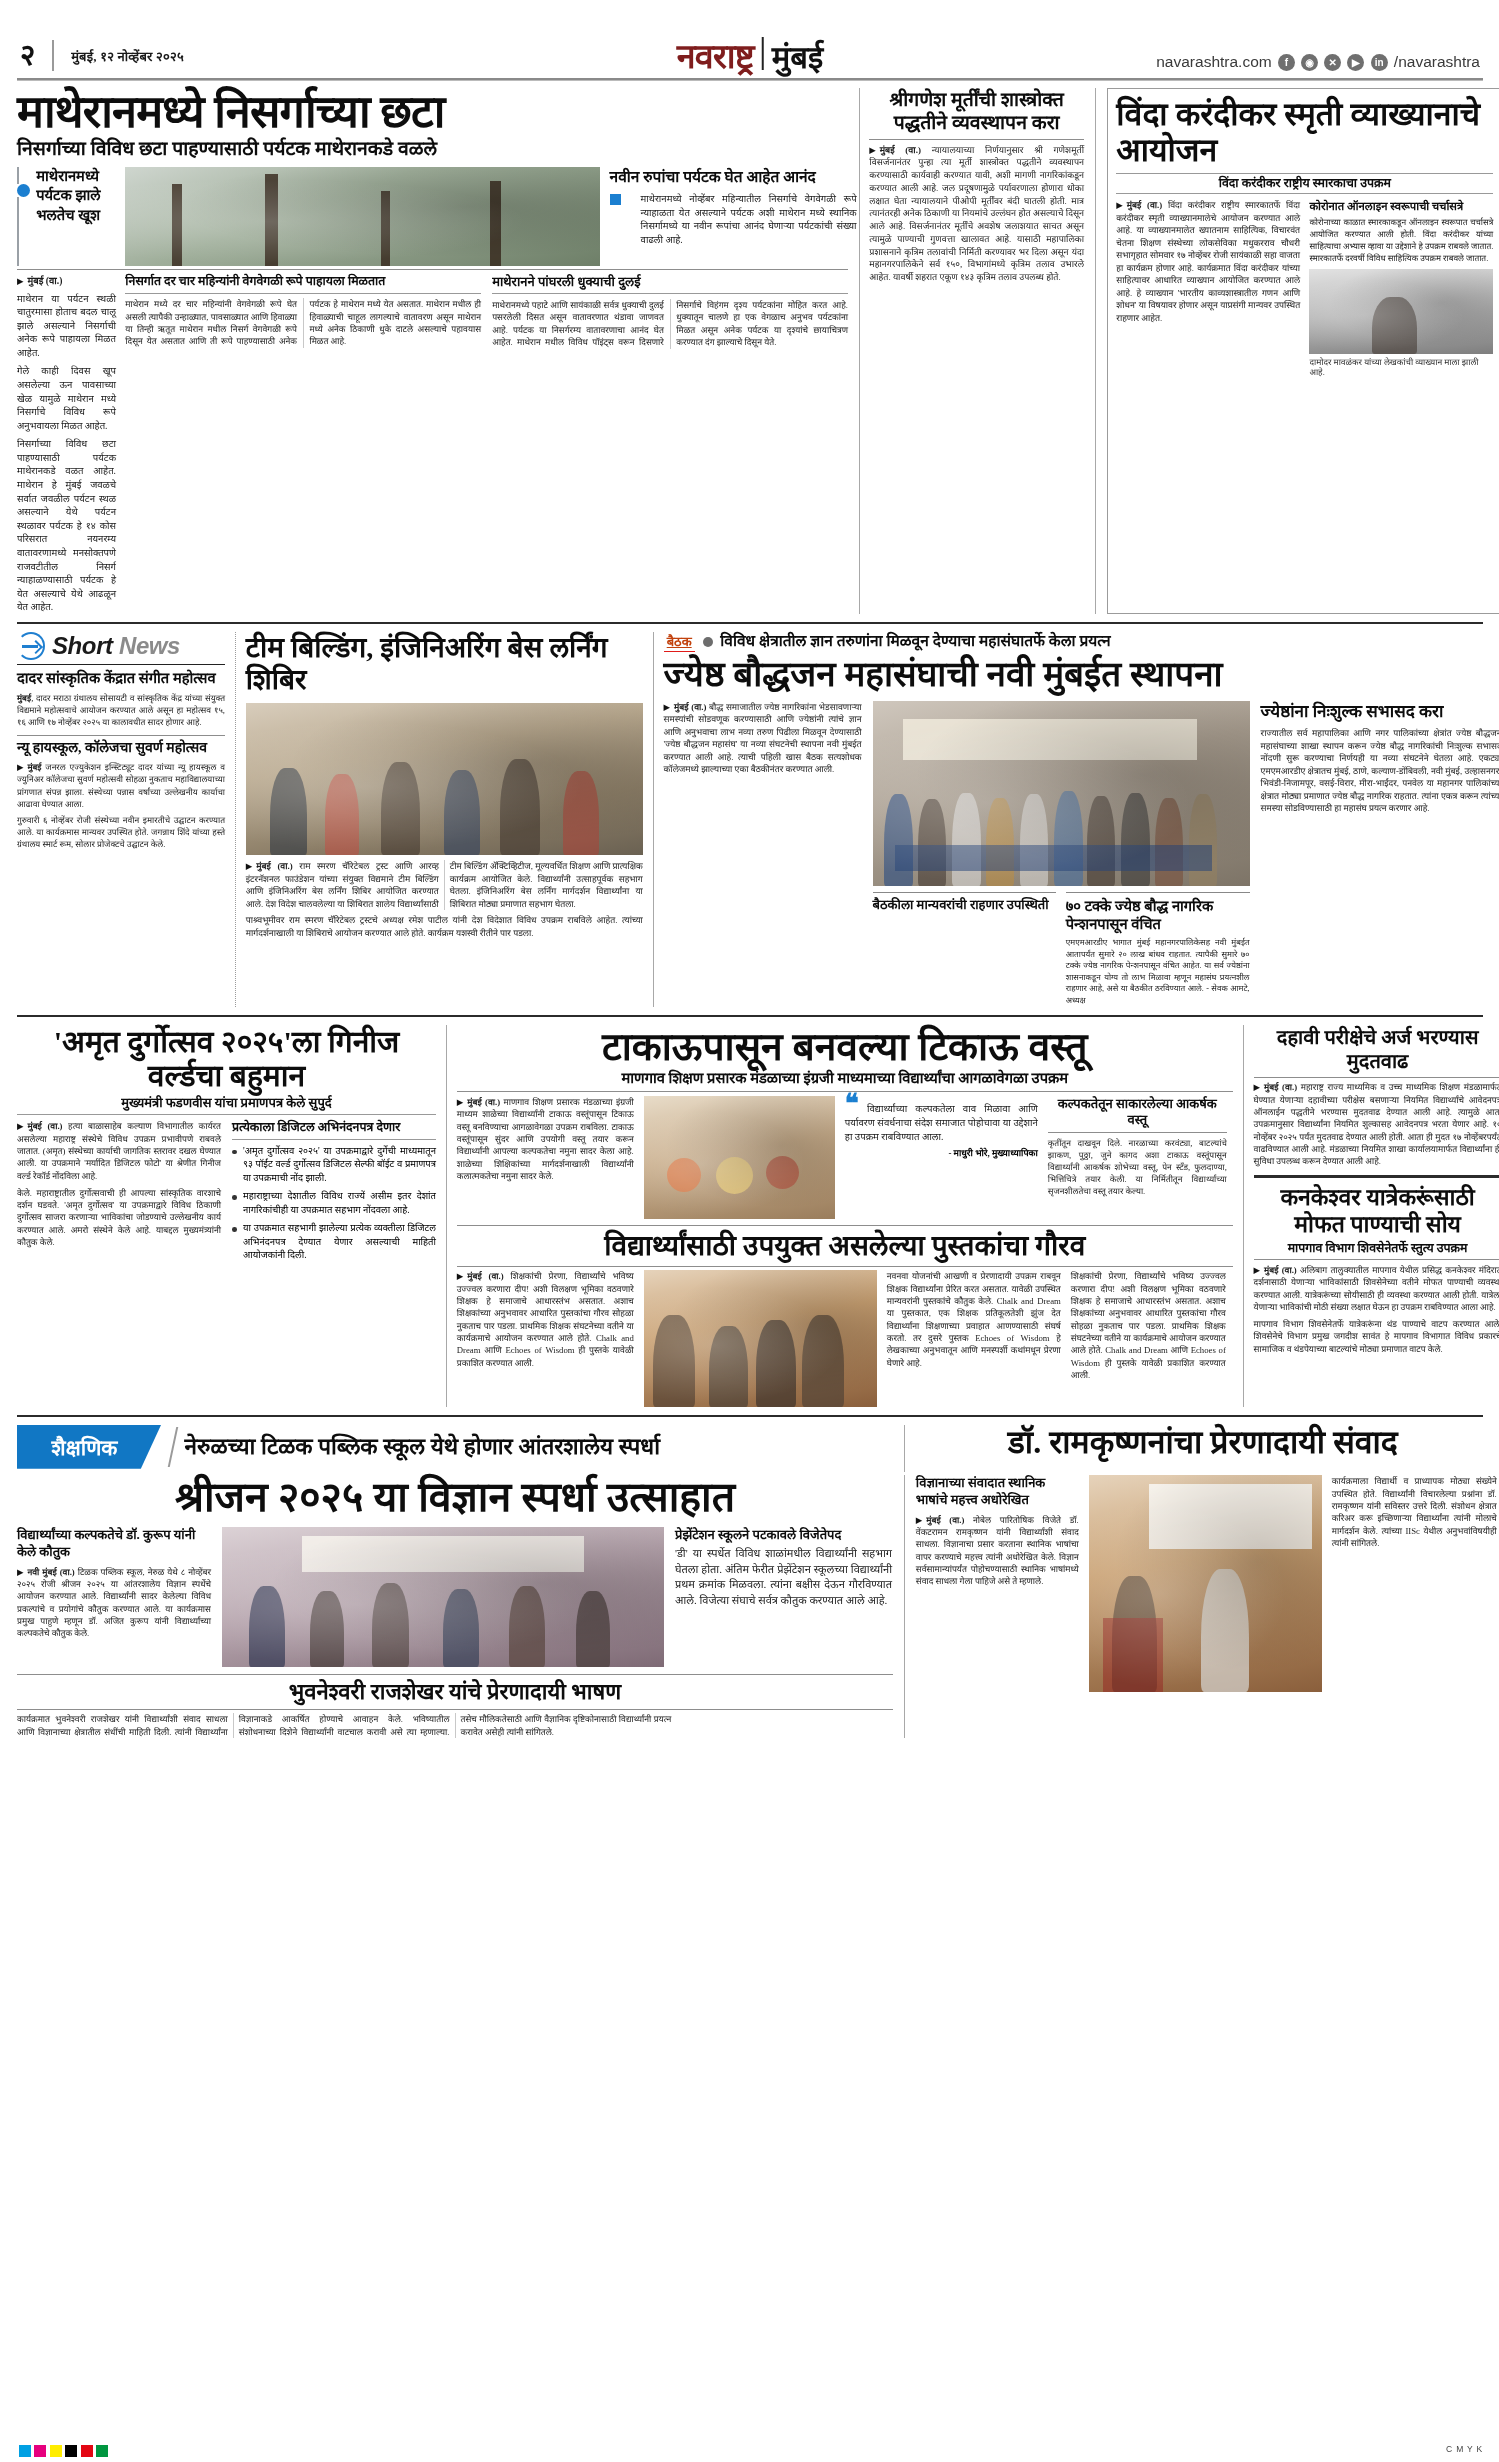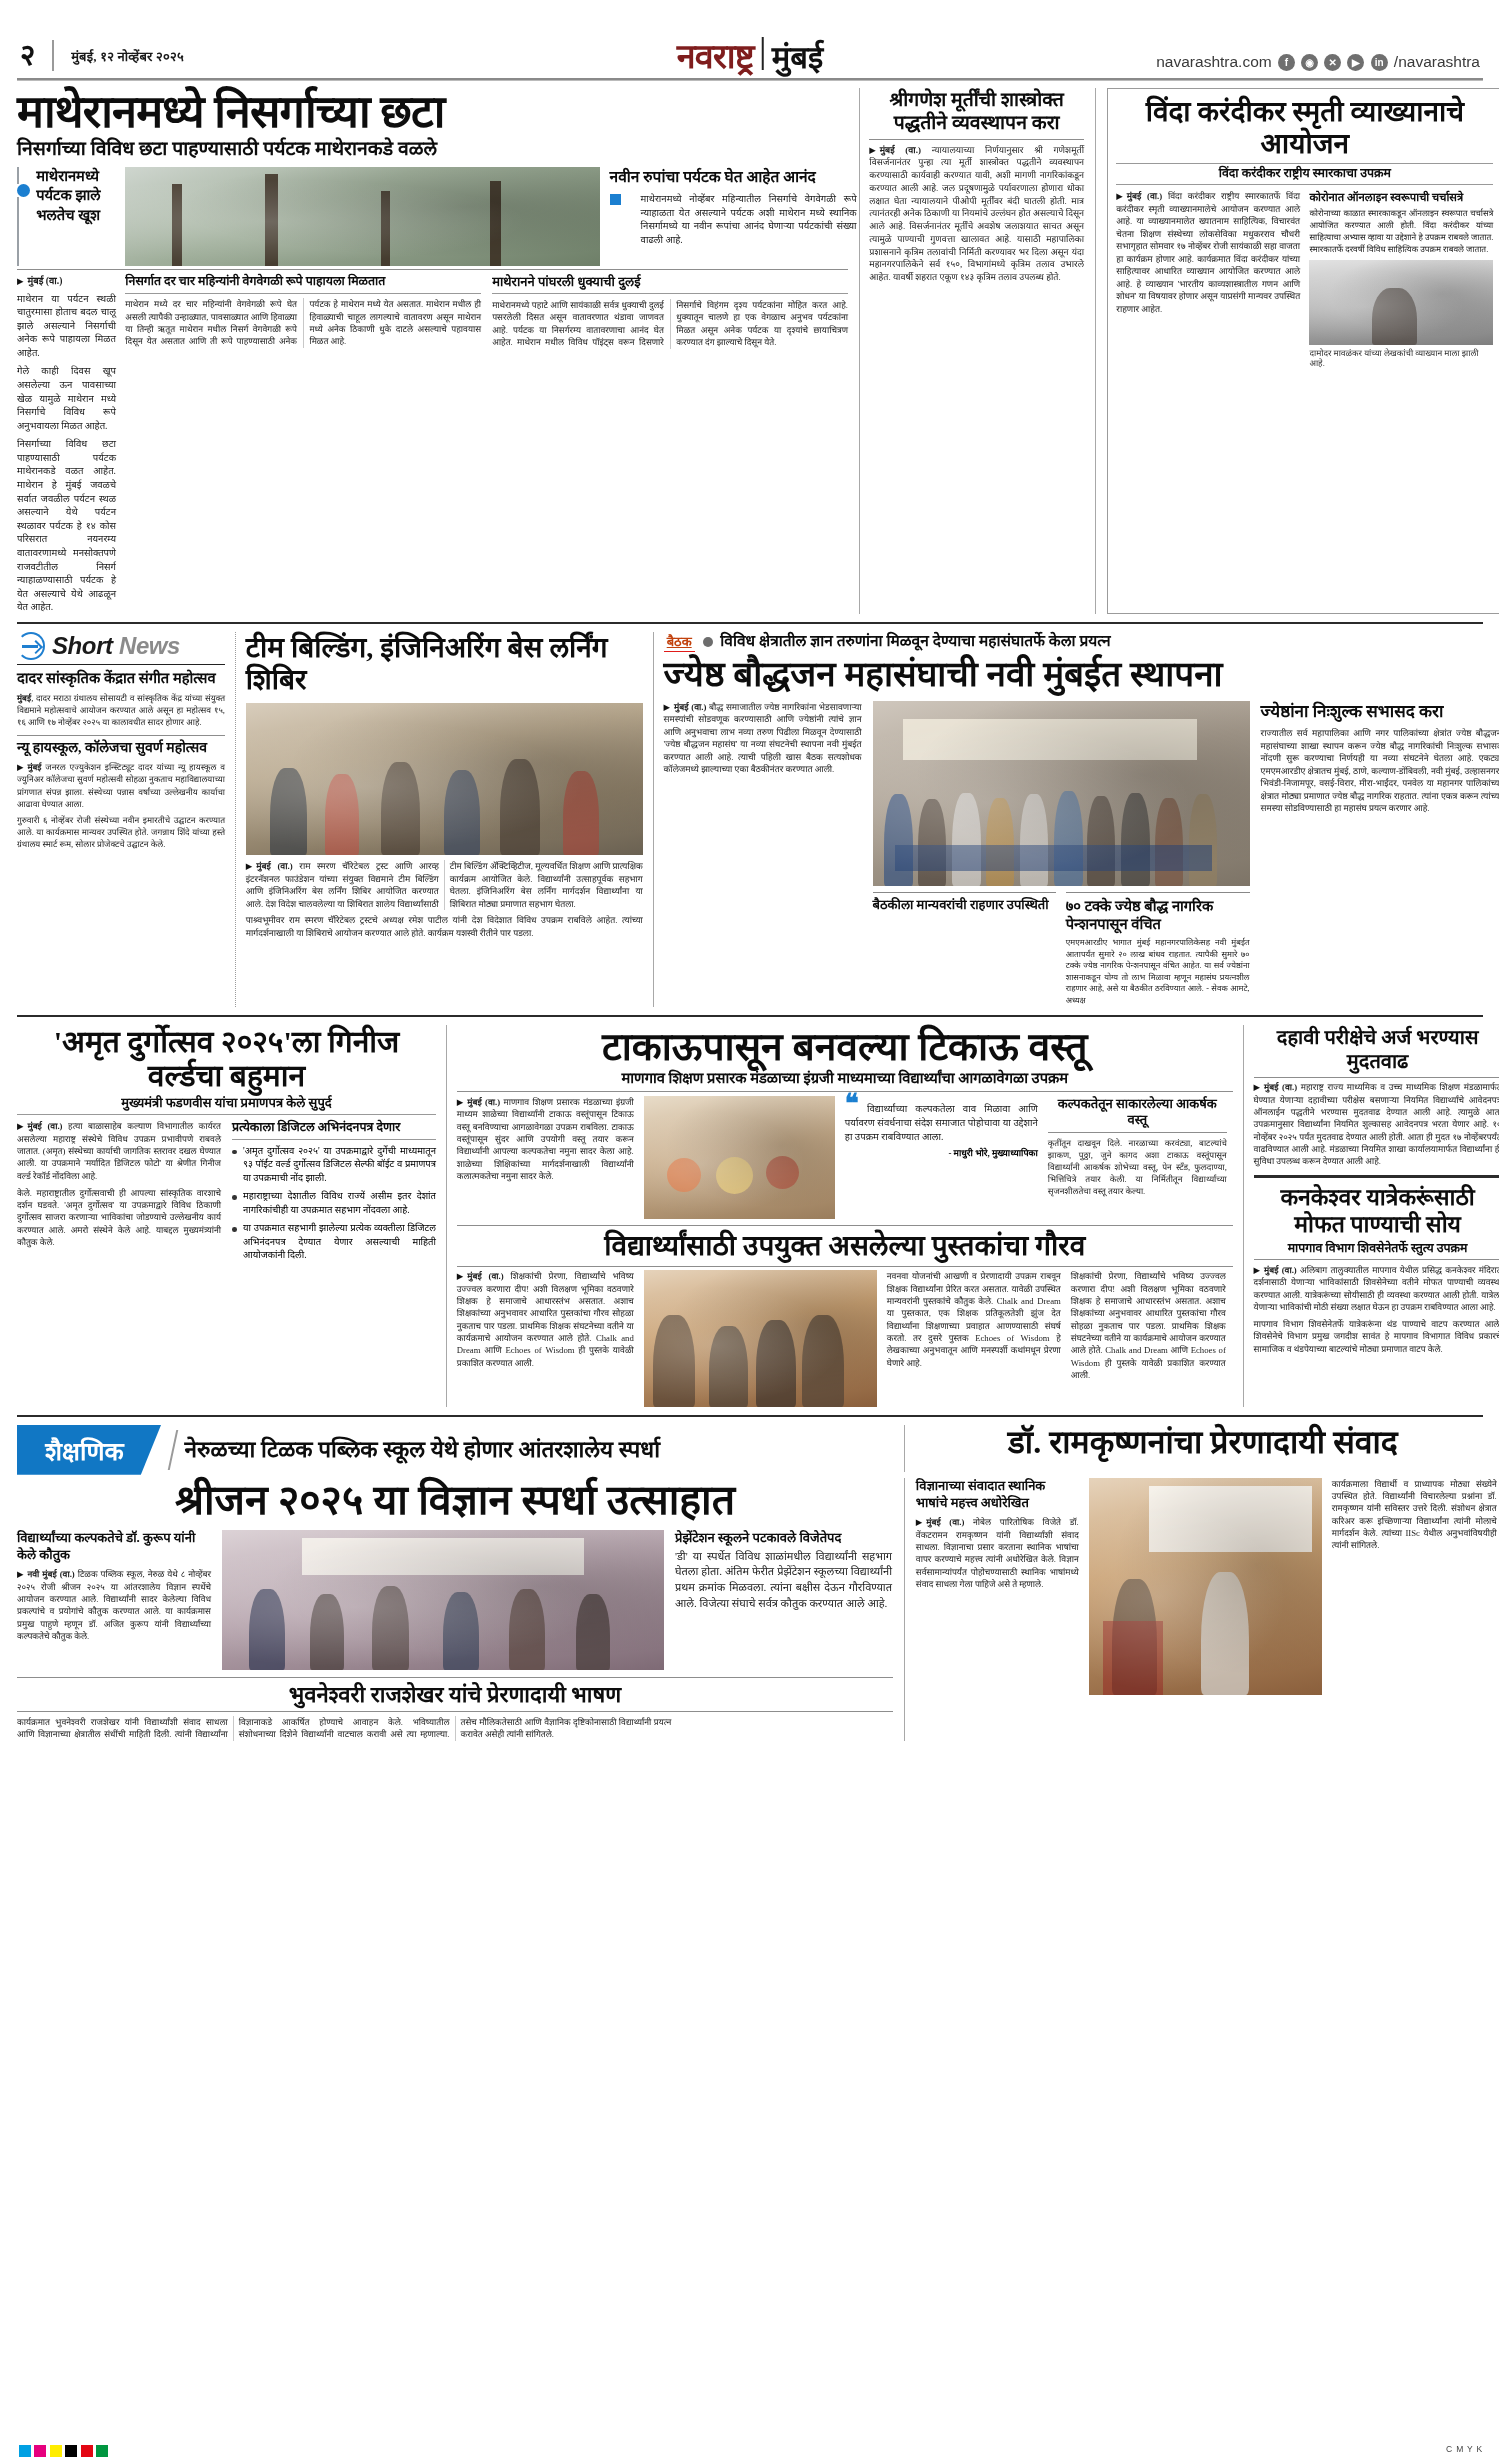--- a/index.html
+++ b/index.html
@@ -188,21 +188,21 @@
     padding: 0 3.1px 0.8px 3.1px;
     text-decoration: underline;
   }
   .tag-blue {
     display: inline-flex;
     align-items: center;
     justify-content: center;
     background: #1177c4;
     color: #fff;
     font-weight: bold;
-    font-size: 25px;
+    font-size: 21px;
     padding: 7.8px 26px 7.8px 17px;
     clip-path: polygon(0 0, 100% 0, 86% 100%, 0 100%);
     min-width: 144px;
   }
   .shortnews-badge {
     display: flex; gap: 7px; font-style: italic;
   }
   .sn-ico {
     width: 28px; height: 28px;
     border-radius: 50%;
@@ -392,21 +392,21 @@
       <div class="rule-thin"></div>
       <div class="body-txt" style="font-size:9px;">
         <span class="dateline-bullet">▶</span><span class="dateline">मुंबई (वा.)</span>
         <span>न्यायालयाच्या निर्णयानुसार श्री गणेशमूर्ती विसर्जनानंतर पुन्हा त्या मूर्ती शास्त्रोक्त पद्धतीने व्यवस्थापन करण्यासाठी कार्यवाही करण्यात यावी, अशी मागणी नागरिकांकडून करण्यात आली आहे. जल प्रदूषणामुळे पर्यावरणाला होणारा धोका लक्षात घेता न्यायालयाने पीओपी मूर्तींवर बंदी घातली होती. मात्र त्यानंतरही अनेक ठिकाणी या नियमांचे उल्लंघन होत असल्याचे दिसून आले आहे. विसर्जनानंतर मूर्तींचे अवशेष जलाशयात साचत असून त्यामुळे पाण्याची गुणवत्ता खालावत आहे. यासाठी महापालिका प्रशासनाने कृत्रिम तलावांची निर्मिती करण्यावर भर दिला असून यंदा महानगरपालिकेने सर्व १५०, विभागांमध्ये कृत्रिम तलाव उभारले आहेत. यावर्षी शहरात एकूण १४३ कृत्रिम तलाव उपलब्ध होते.</span>
       </div>
     </div>
 
     <div style="border-left:0.8px solid #a8a8a8;"></div>
 
     <div class="boxed" style="padding:7px 8.5px;">
-      <div class="mr-head" style="font-size:28px;line-height:1.14;text-align:center;">विंदा करंदीकर स्मृती व्याख्यानाचे आयोजन</div>
+      <div class="mr-head" style="font-size:32px;line-height:1.14;">विंदा करंदीकर स्मृती व्याख्यानाचे आयोजन</div>
       <div class="mr-head" style="font-size:12.4px;text-align:center;margin-top:3.9px;border-top:0.8px solid #999;border-bottom:0.8px solid #999;padding:3.1px 0;">विंदा करंदीकर राष्ट्रीय स्मारकाचा उपक्रम</div>
 
       <div style="display:grid;grid-template-columns:1fr 1fr;gap:9.3px;margin-top:5.4px;">
         <div>
           <div class="body-txt" style="font-size:8.8px;">
             <span class="dateline-bullet">▶</span><span class="dateline">मुंबई (वा.)</span>
             <span>विंदा करंदीकर राष्ट्रीय स्मारकातर्फे विंदा करंदीकर स्मृती व्याख्यानमालेचे आयोजन करण्यात आले आहे. या व्याख्यानमालेत ख्यातनाम साहित्यिक, विचारवंत चेतना शिक्षण संस्थेच्या लोकसेविका मधुकरराव चौधरी सभागृहात सोमवार १७ नोव्हेंबर रोजी सायंकाळी सहा वाजता हा कार्यक्रम होणार आहे. कार्यक्रमात विंदा करंदीकर यांच्या साहित्यावर आधारित व्याख्यान आयोजित करण्यात आले आहे. हे व्याख्यान 'भारतीय काव्यशास्त्रातील गणन आणि शोधन' या विषयावर होणार असून याप्रसंगी मान्यवर उपस्थित राहणार आहेत.</span>
           </div>
         </div>
         <div>

